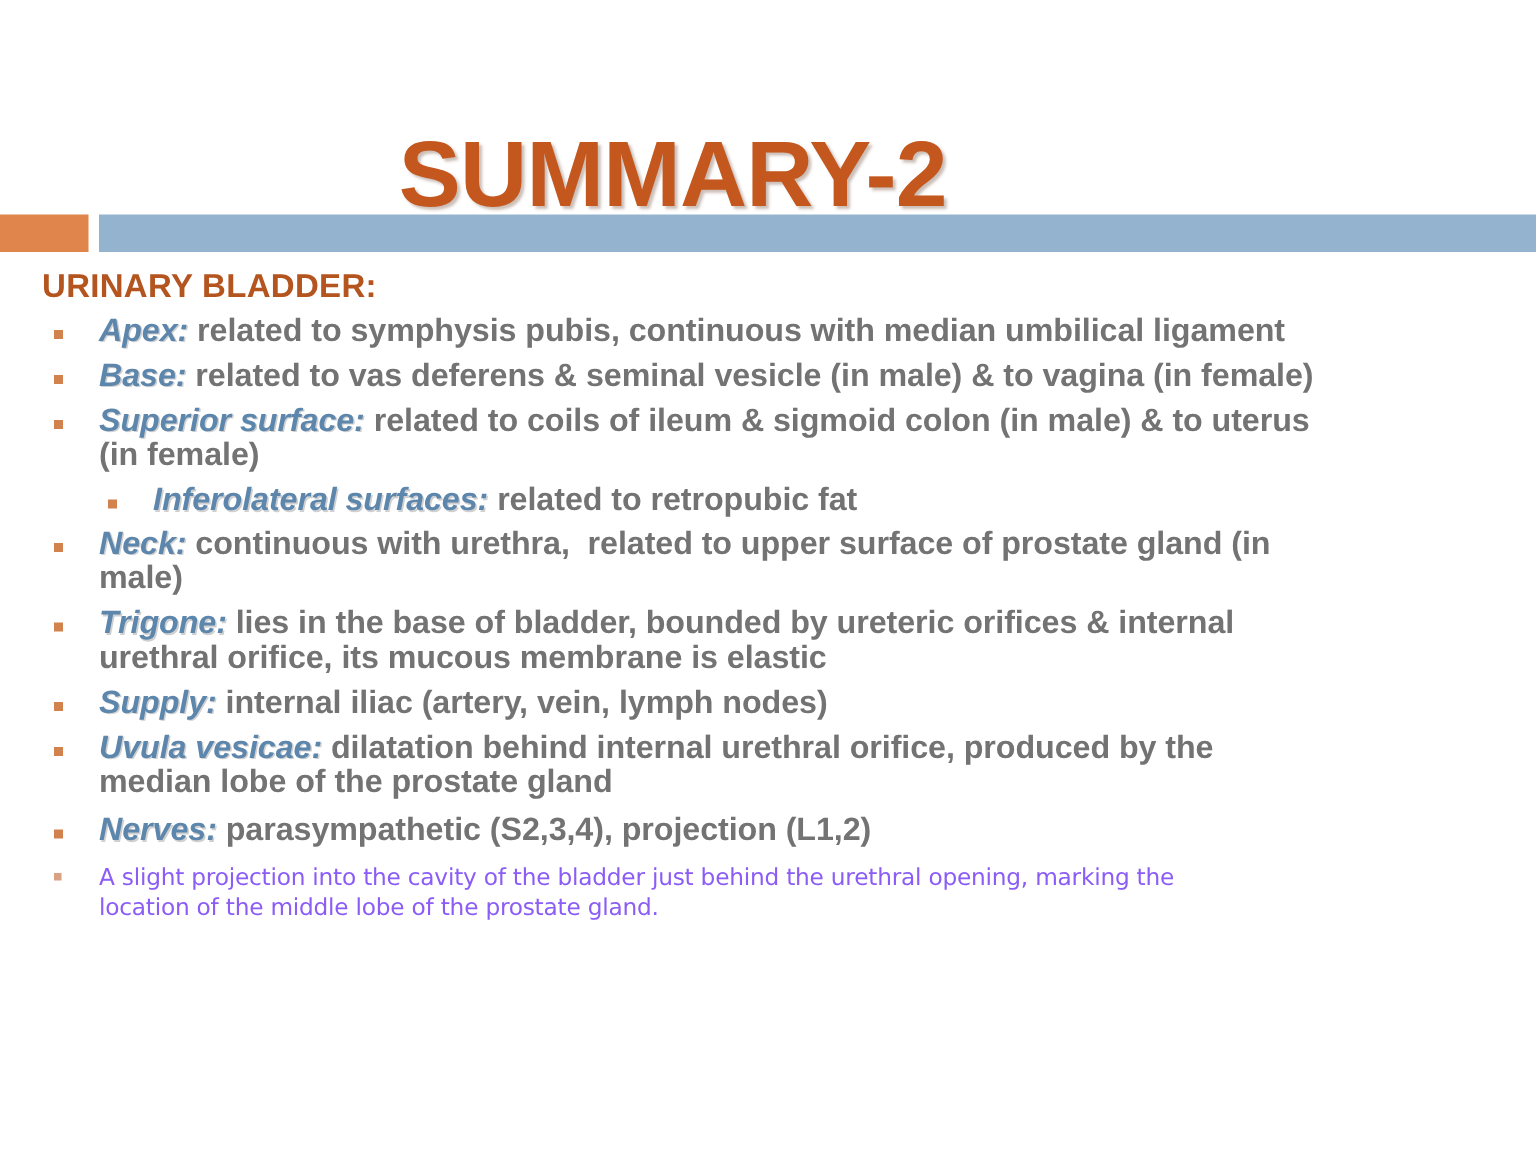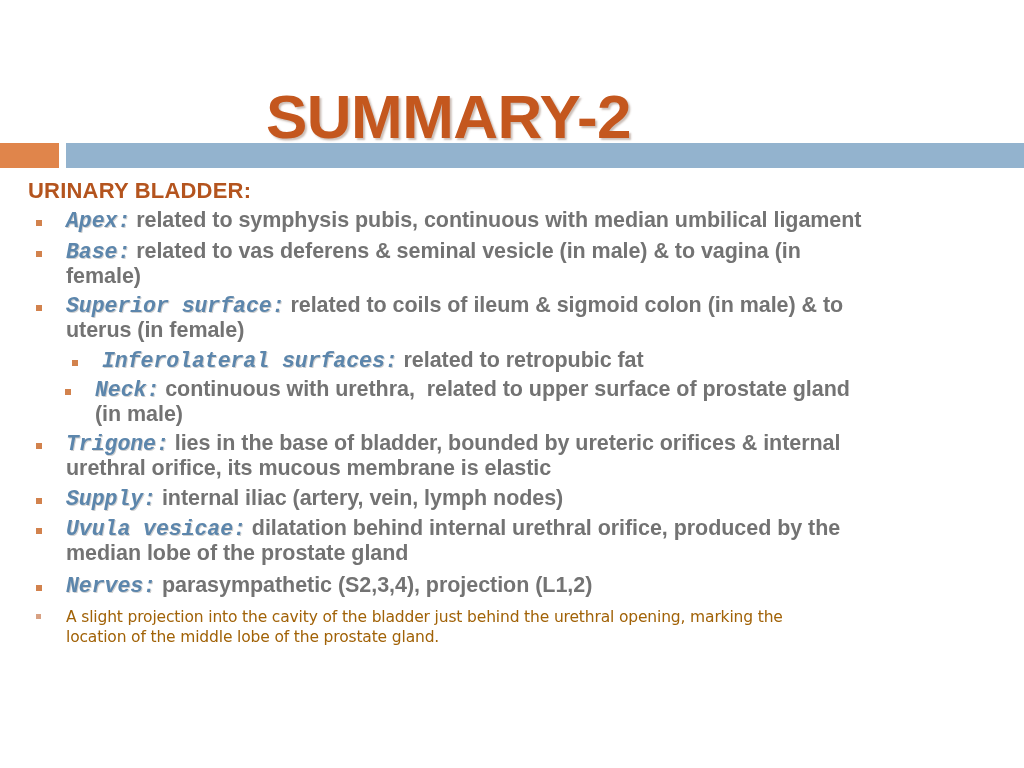--- a/index.html
+++ b/index.html
@@ -108,21 +108,20 @@
     width: 6px;
     height: 6px;
     background: #D2824D;
   }
 
   .bullet .lbl {
     font-style: italic;
     font-weight: bold;
     color: #5C86AC;
     text-shadow: 1px 1px 0 rgba(120,120,120,0.35);
-    font-family: Liberation Mono, monospace;
   }
 
   .bullet .txt {
     font-style: normal;
     font-weight: bold;
     color: #737373;
     white-space: pre-wrap;
   }
 
   
@@ -138,29 +137,29 @@
     margin-top: 9px;
   }
   .bullet.note .marker {
     top: 7px;
     width: 5px;
     height: 5px;
     background: #D8A183;
   }
   .bullet.note .txt {
     font-weight: normal;
-    color: #a16207;
+    color: #8b5cf6;
   }
 
   
   .bullet.b0 { margin-top: 0px; }
   .bullet.b1 { margin-top: 6px; }
   .bullet.b2 { margin-top: 6px; }
   .bullet.b3 { margin-top: 6px; margin-left: 36px; }
-  .bullet.b4 { margin-top: 5px; margin-left: 29px; }
+  .bullet.b4 { margin-top: 5px; }
   .bullet.b5 { margin-top: 6px; }
   .bullet.b6 { margin-top: 6px; }
   .bullet.b7 { margin-top: 6px; }
   .bullet.b8 { margin-top: 8px; }
 </style>
 </head>
 <body>
 
 <div class="slide">
 

